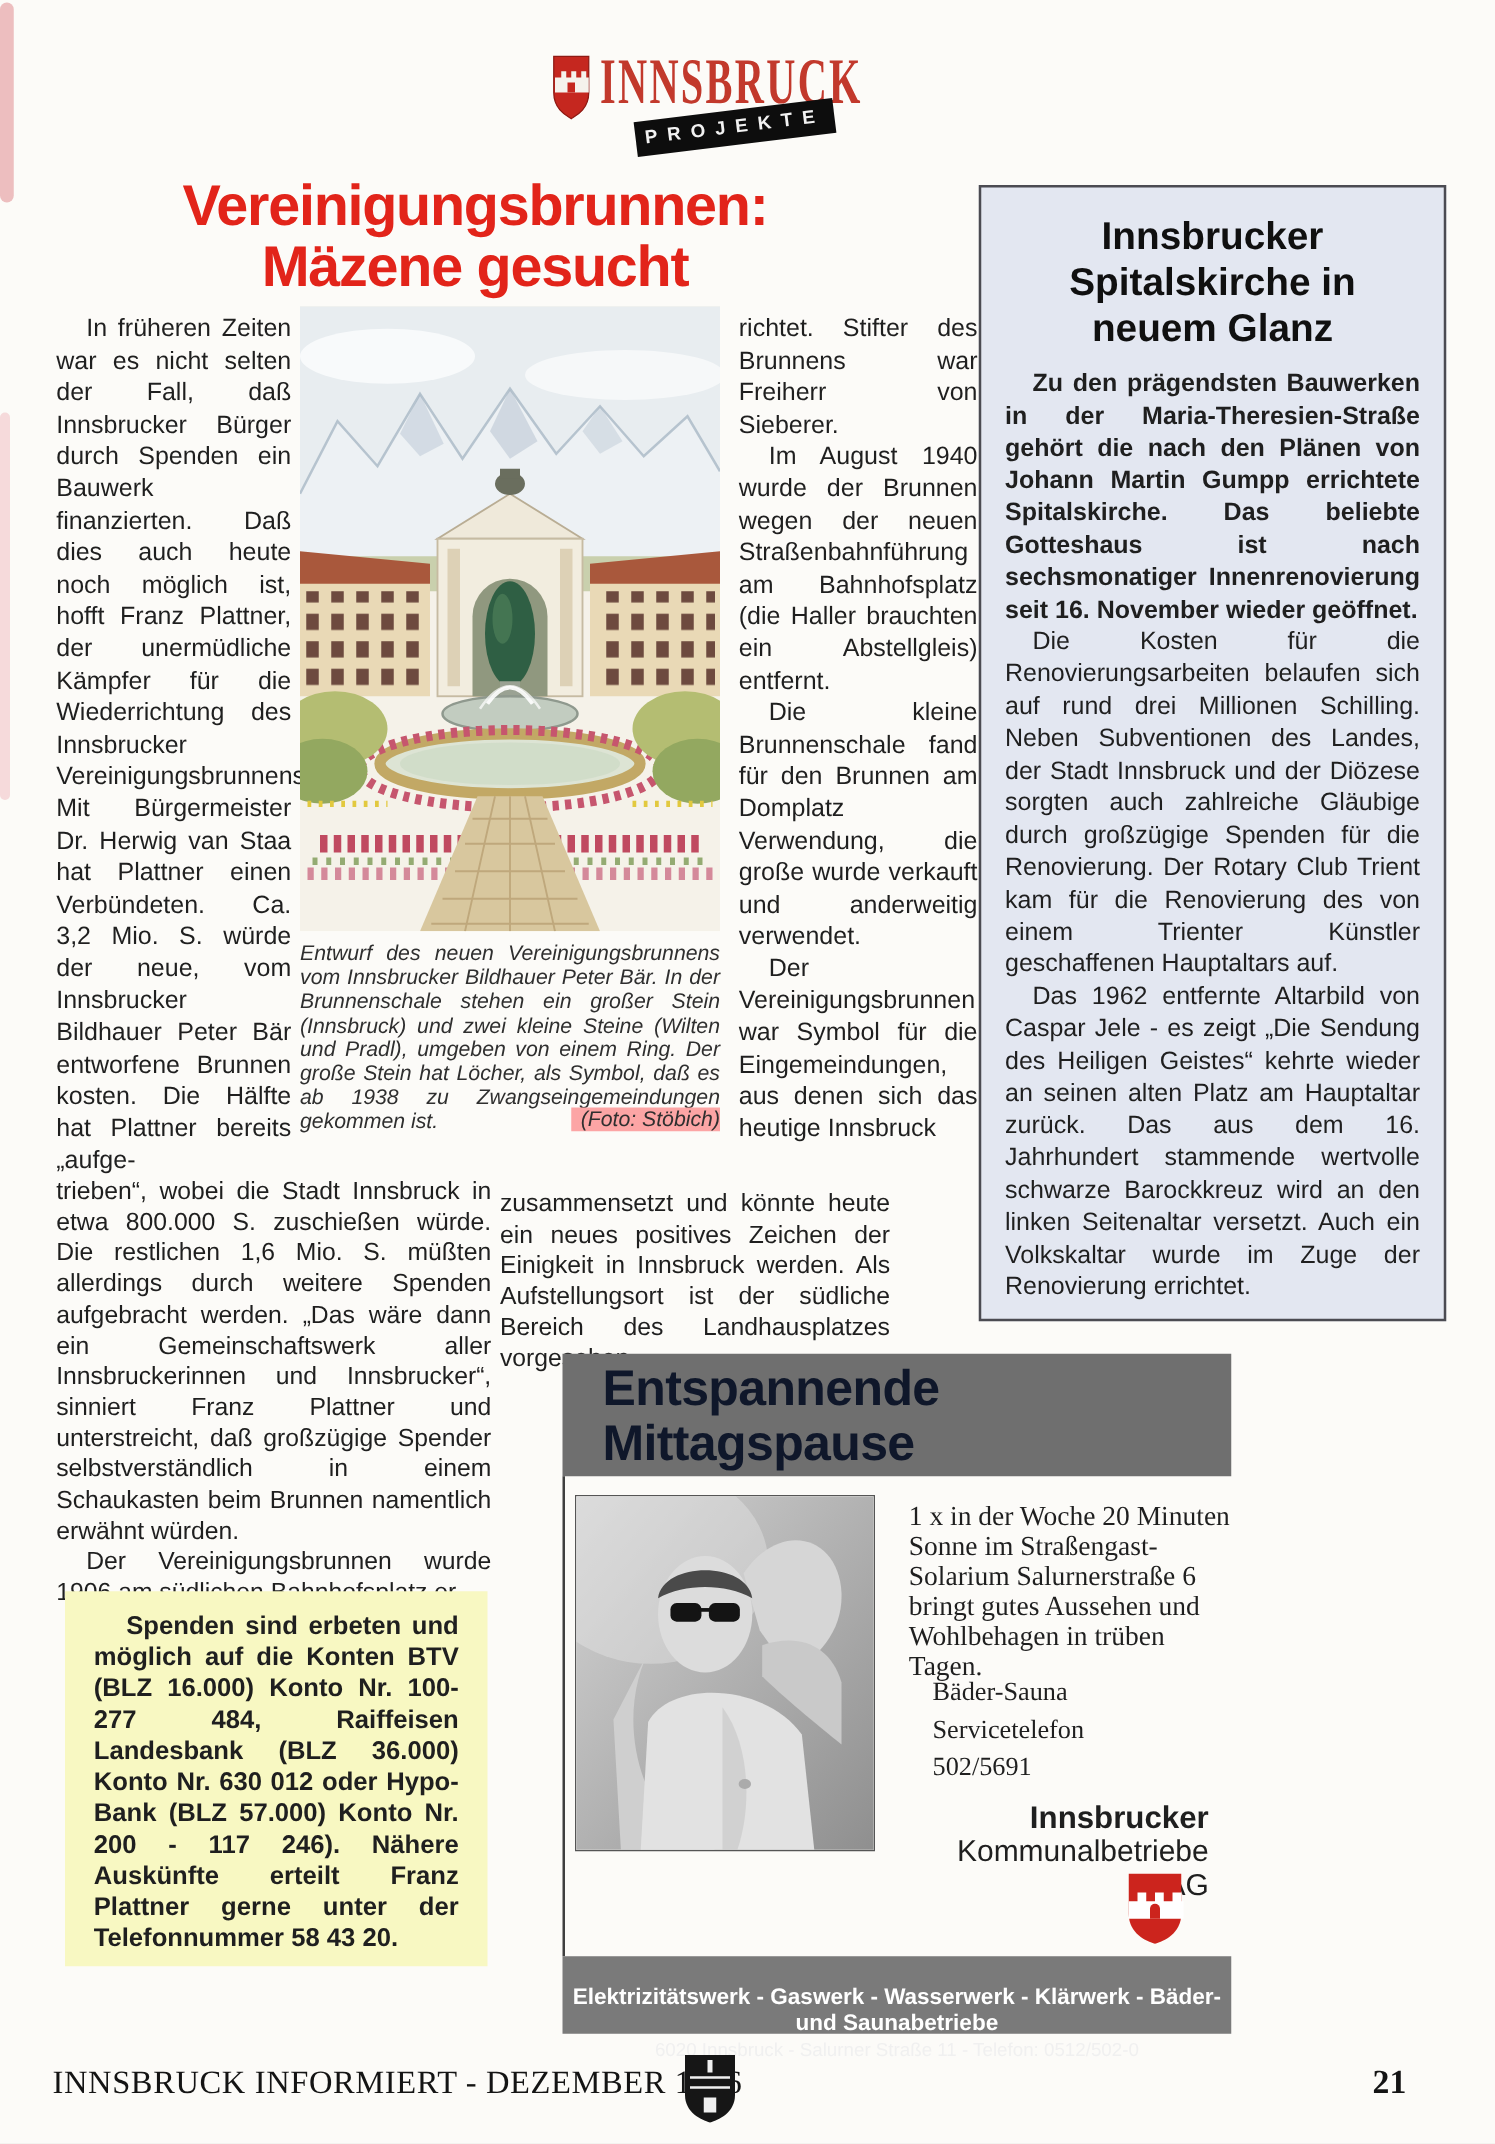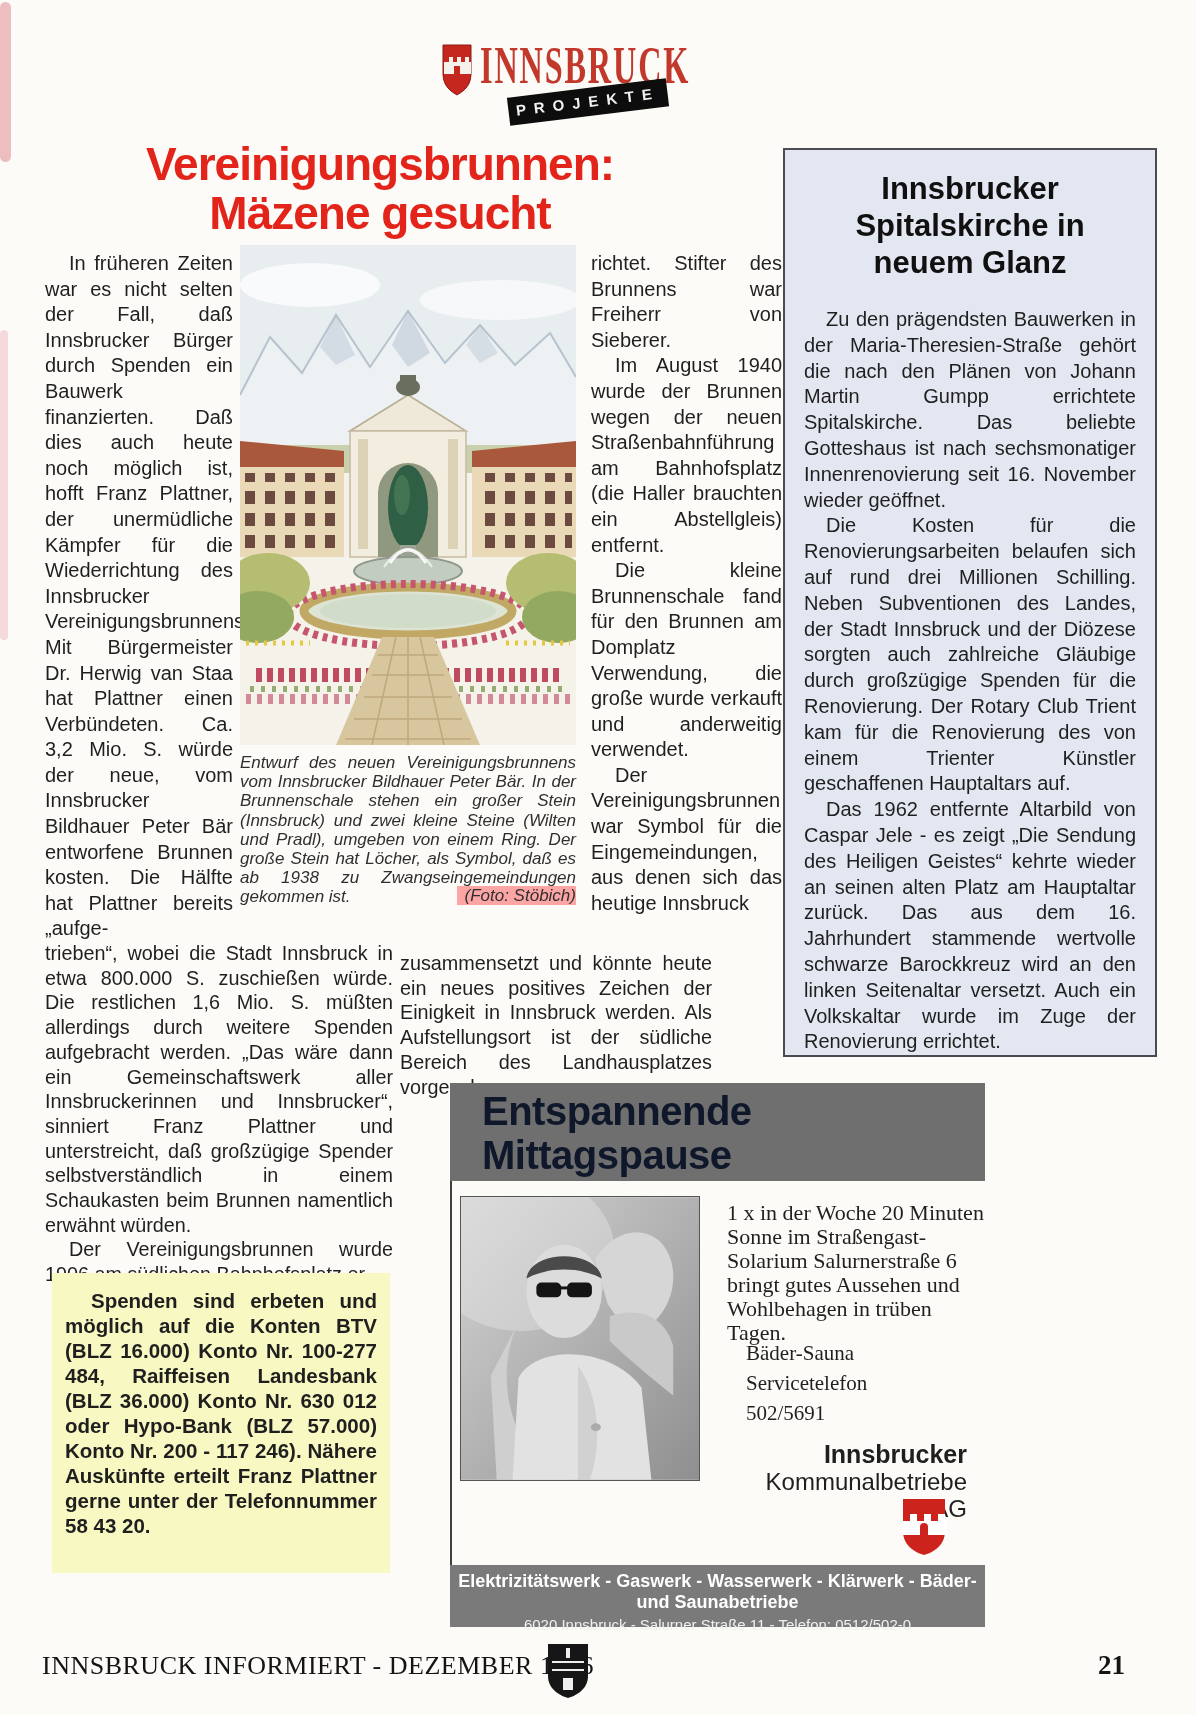--- a/index.html
+++ b/index.html
@@ -29,41 +29,41 @@
   .bodycol { font-size:20px; line-height:25.6px; text-align:justify; }
   .bodycol p.ind { text-indent:24px; }
   .widecol { font-size:19.8px; line-height:24.7px; text-align:justify; }
   .widecol p.ind { text-indent:24px; }
   .caption {
     font-style:italic; font-size:17px; line-height:19.2px;
     color:#2f2f2f; text-align:justify; position:relative;
   }
   .caption .credit { position:absolute; right:0; bottom:0; background:#fca5a5; padding-left:8px;font-style:italic; }
   .donation-box {
-    background:var(--donation-bg,#f8f8c2); padding:15px 13px;
+    background:var(--donation-bg,#f8f8c2); padding:15px 23px;
     font-weight:bold; font-size:20.5px; line-height:25px; text-align:justify;
   }
   .donation-box p { text-indent:26px; }
   .sidebar {
     background:var(--sidebar-bg,#e3e7f1);
     border:2px solid var(--sidebar-border,#4b4b52);
     padding:16px 19px;
   }
   .sidebar-title { font-weight:bold; font-size:31px; line-height:37px; text-align:center; margin-top:4px; color:#101010; }
   .sidebar-title span { display:block; }
   .sidebar p { font-size:20px; line-height:25.8px; text-align:justify; text-indent:22px; }
-  .sidebar p.first { margin-top:26px; }
+  .sidebar p.first { margin-top:14px;font-weight:bold; }
   .ad-banner { background:var(--ad-banner-gray,#6f6f6f); padding:6px 0 0 32px; }
   .ad-banner span { display:block; color:#0f172a; font-weight:bold; font-size:40px; line-height:44px; letter-spacing:-.5px; }
   .ad-body { font-family:"Liberation Serif", serif; font-size:22px; line-height:24px; }
   .ad-contact { font-family:"Liberation Serif", serif; font-size:21px; line-height:30px; }
   .ad-company { text-align:right; line-height:27px; }
   .ad-company .l1 { font-weight:bold; font-size:25px; display:block; }
   .ad-company .l2 { font-size:24px; display:block; }
-  .ad-services { background:var(--ad-footer-gray,#7a7a7a); color:#fff; text-align:center; padding-top:6px; }
+  .ad-services { background:var(--ad-footer-gray,#7a7a7a); color:#fff; text-align:center; padding-top:22px; }
   .ad-services .svc { font-weight:bold; font-size:18px; display:block; }
   .ad-services .addr { font-size:15px; display:block; margin-top:3px; color:#f0f0f0; }
   .footer-issue { font-family:"Liberation Serif", serif; font-size:26px; letter-spacing:.5px; color:#141414; white-space:nowrap; }
   .footer-page { font-family:"Liberation Serif", serif; font-size:27px; color:#141414;font-weight:bold; }
   .vline { background:#3f3f3f; }
   .smudge { border-radius:6px; }
 </style>
 </head>
 <body>
 

